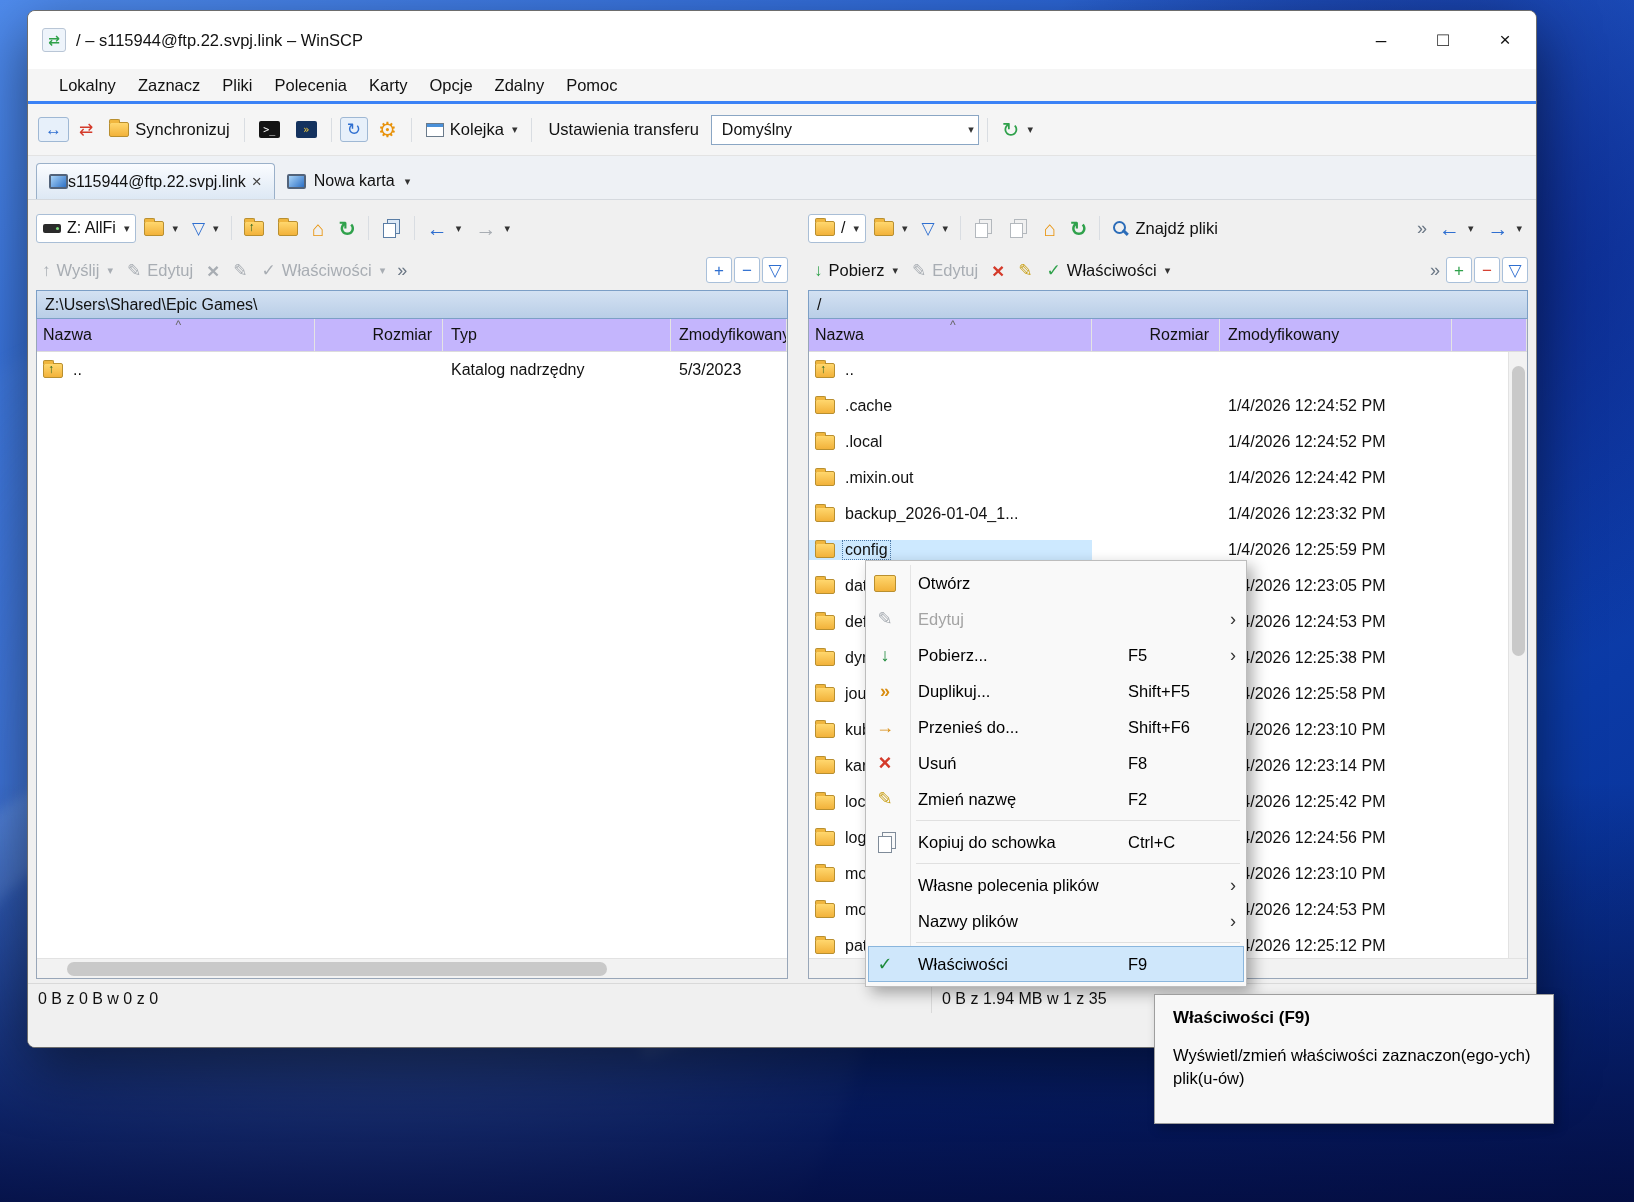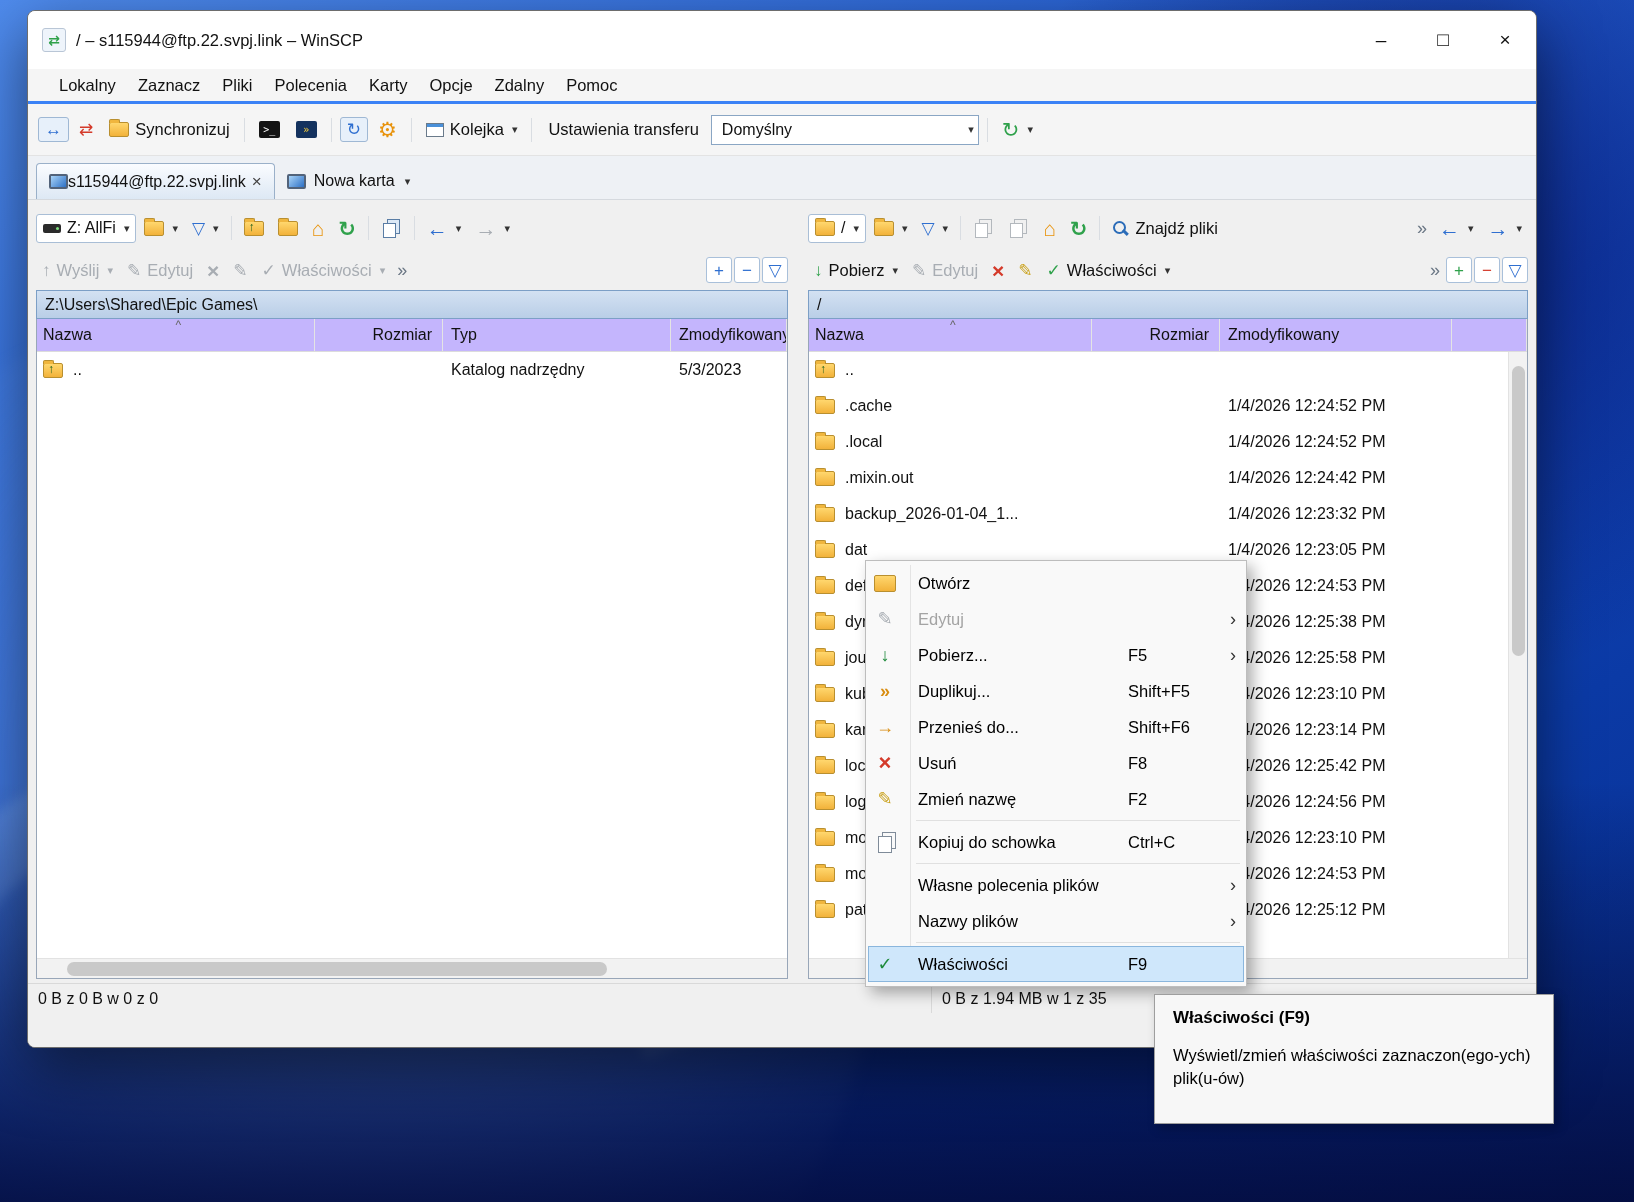--- a/index.html
+++ b/index.html
@@ -478,20 +478,29 @@
   </div>
               <div class="frow ">
     <span class="fc r-name">
                   <span class="ficon "></span>
                   <span class="ftext">backup_2026-01-04_1...</span>
                 </span>
     <span class="fc r-size"></span>
     <span class="fc r-mod">1/4/2026 12:23:32 PM</span>
     <span class="fc r-fill"></span>
   </div>
+              <div class="frow selected">
+    <span class="fc r-name">
+                  <span class="ficon "></span>
+                  <span class="ftext">config</span>
+                </span>
+    <span class="fc r-size"></span>
+    <span class="fc r-mod">1/4/2026 12:25:59 PM</span>
+    <span class="fc r-fill"></span>
+  </div>
               <div class="frow ">
     <span class="fc r-name">
                   <span class="ficon "></span>
                   <span class="ftext">dat</span>
                 </span>
     <span class="fc r-size"></span>
     <span class="fc r-mod">1/4/2026 12:23:05 PM</span>
     <span class="fc r-fill"></span>
   </div>
               <div class="frow ">

